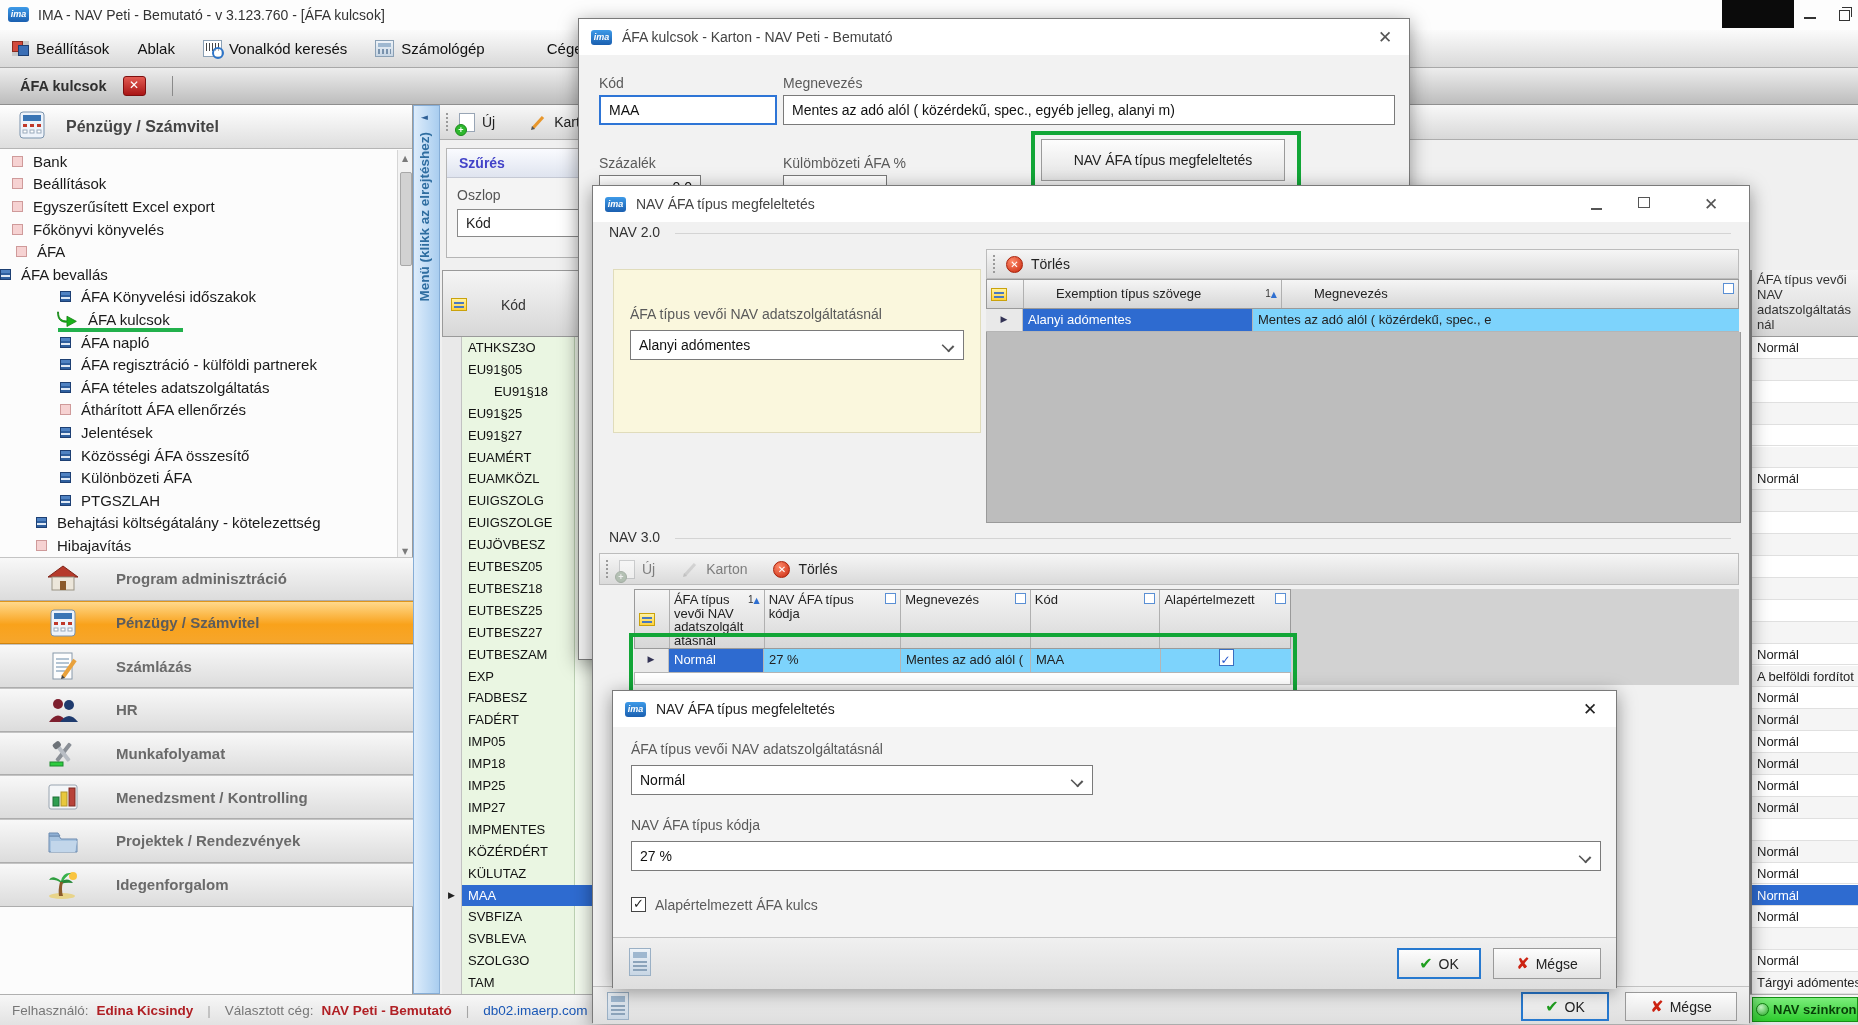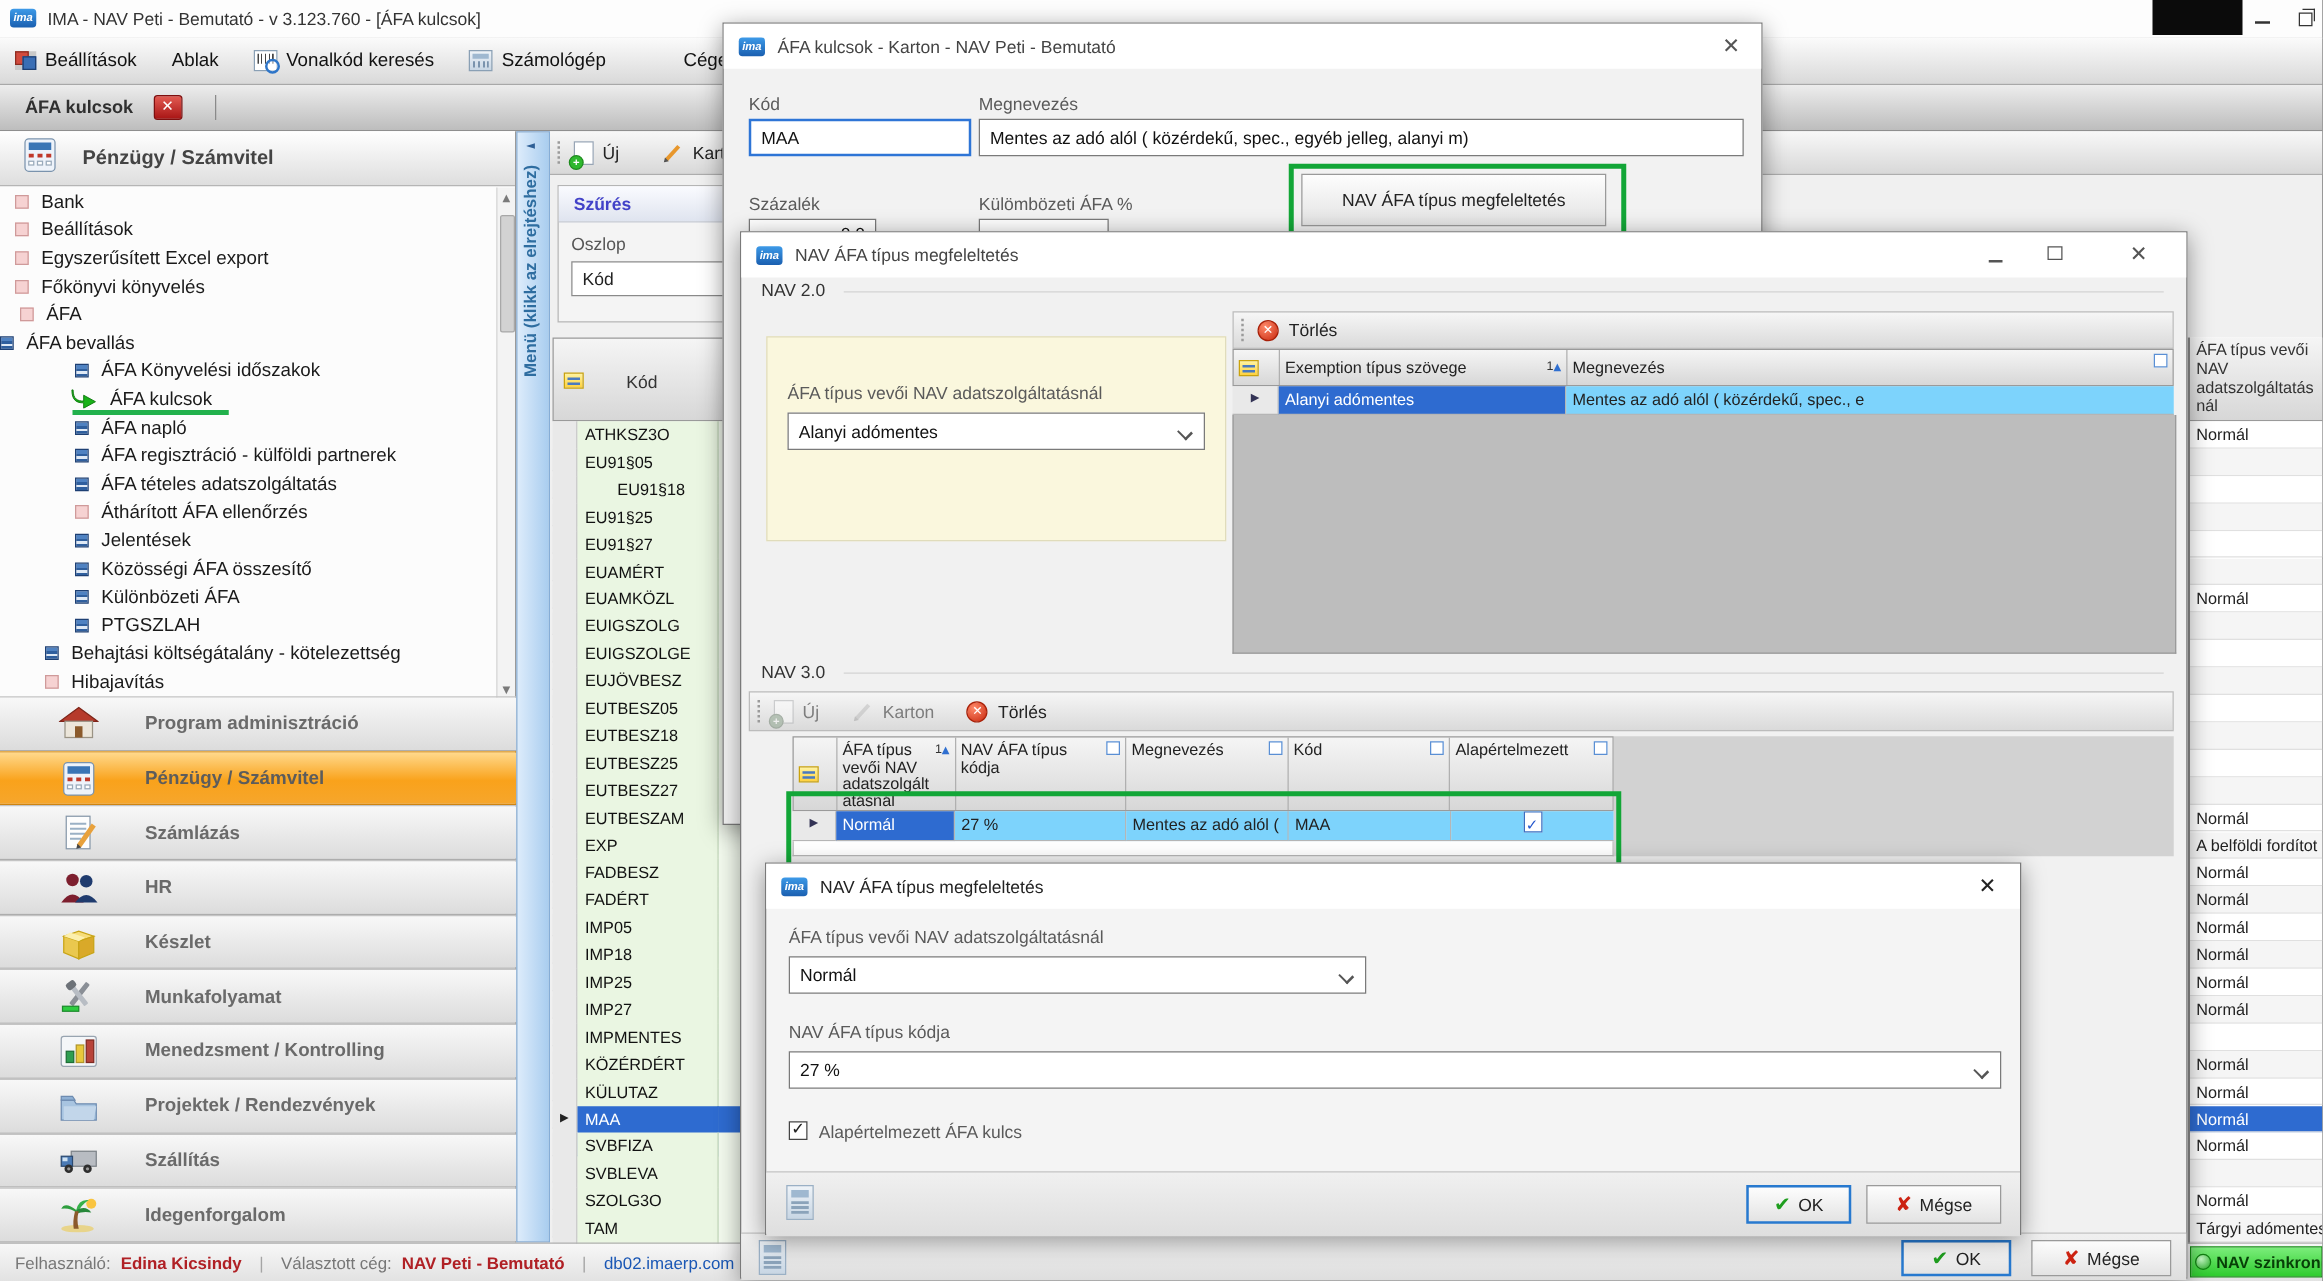--- a/index.html
+++ b/index.html
@@ -379,31 +379,20 @@
               <path d="M2 26 q9 -13 18 0 z" fill="#7d1f2e"></path>
               <circle cx="22" cy="9" r="5" fill="#1f3b6e"></circle>
               <path d="M13 26 q9 -12 18 0 z" fill="#1f3b6e"></path>
             </svg>
           </span>
           <span class="module-label">HR</span>
         </div>
         <div class="module">
           <span class="micon">
             <svg viewBox="0 0 32 28">
-              <polygon points="4,9 16,5 28,9 16,13" fill="#f7dd7a" stroke="#c8a415"></polygon>
-              <polygon points="4,9 4,22 16,27 16,13" fill="#eac84e" stroke="#c8a415"></polygon>
-              <polygon points="28,9 28,22 16,27 16,13" fill="#d9a929" stroke="#c8a415"></polygon>
-              <polygon points="4,9 9,6 21,10 16,13" fill="#fcefad"></polygon>
-            </svg>
-          </span>
-          <span class="module-label">Készlet</span>
-        </div>
-        <div class="module">
-          <span class="micon">
-            <svg viewBox="0 0 32 28">
               <g transform="rotate(38 16 13)">
                 <rect x="14" y="1" width="4" height="22" rx="1" fill="#8a8f96"></rect>
               </g>
               <g transform="rotate(-38 16 13)">
                 <rect x="14" y="1" width="4" height="22" rx="1" fill="#b8bdc4"></rect>
                 <rect x="12" y="0" width="8" height="6" rx="2" fill="#6d7278"></rect>
               </g>
               <rect x="3" y="22" width="13" height="4" fill="#2ecc40" stroke="#1d8a2c"></rect>
             </svg>
           </span>
@@ -422,34 +411,20 @@
         </div>
         <div class="module">
           <span class="micon">
             <svg viewBox="0 0 32 28">
               <polygon points="2,9 12,9 14,12 30,12 30,25 2,25" fill="#a8c4e0" stroke="#6d8bb0"></polygon>
               <polygon points="2,9 2,6 11,6 13,9" fill="#8fb0d4" stroke="#6d8bb0"></polygon>
               <polygon points="4,14 30,14 28,25 4,25" fill="#c2d6ea"></polygon>
             </svg>
           </span>
           <span class="module-label">Projektek / Rendezvények</span>
-        </div>
-        <div class="module">
-          <span class="micon">
-            <svg viewBox="0 0 32 28">
-              <rect x="10" y="7" width="20" height="12" fill="#b8bcc2" stroke="#7d8288"></rect>
-              <rect x="2" y="11" width="9" height="8" fill="#4a7ab5" stroke="#2c4a70"></rect>
-              <rect x="3" y="12" width="4" height="3" fill="#cfe2f2"></rect>
-              <circle cx="8" cy="21" r="3.4" fill="#2e2e2e"></circle>
-              <circle cx="23" cy="21" r="3.4" fill="#2e2e2e"></circle>
-              <circle cx="8" cy="21" r="1.3" fill="#999"></circle>
-              <circle cx="23" cy="21" r="1.3" fill="#999"></circle>
-            </svg>
-          </span>
-          <span class="module-label">Szállítás</span>
         </div>
         <div class="module">
           <span class="micon">
             <svg viewBox="0 0 32 28">
               <ellipse cx="15" cy="25" rx="13" ry="3" fill="#e8d48a"></ellipse>
               <circle cx="26" cy="5" r="4" fill="#f9c440"></circle>
               <path d="M14 10 Q5 3 2 9 Q9 8 14 12 Z" fill="#2e9e3e"></path>
               <path d="M14 10 Q16 1 24 2 Q18 6 15 12 Z" fill="#36b14a"></path>
               <path d="M14 10 Q22 6 26 12 Q19 11 14 13 Z" fill="#27883a"></path>
               <path d="M13 11 Q11 19 12 25 L16 25 Q14 18 16 11 Z" fill="#8b5a2b"></path>
@@ -738,21 +713,21 @@
         <span class="chev"></span>
       </div>
     </div>
 
     <div class="mini-toolbar" style="left:393px;top:63px;width:753px;height:30px;">
       <div class="grip"></div>
       <span class="ic-redx glyph">✕</span>
       <span style="margin-left:8px;">Törlés</span>
     </div>
 
-    <div class="gridhead" style="left:393px;top:93px;width:753px;height:30px;">
+    <div class="gridhead" style="left:393px;top:93px;width:753px;height:30px;gap:28px;">
       <div class="gh-cell" style="width:37px;align-items:center;">
           <span class="tbl-icon" style="position:static;"></span>
         </div>
       <div class="gh-cell" style="width:230px;align-items:center;">
         <span class="lab">Exemption típus szövege</span>
         <span class="sortwrap"><span>1</span><span class="up glyph">▲</span></span>
       </div>
       <div class="gh-cell" style="flex:1;align-items:center;border-right:none;">
         <span class="lab">Megnevezés</span>
         <span class="filtersq"></span>

